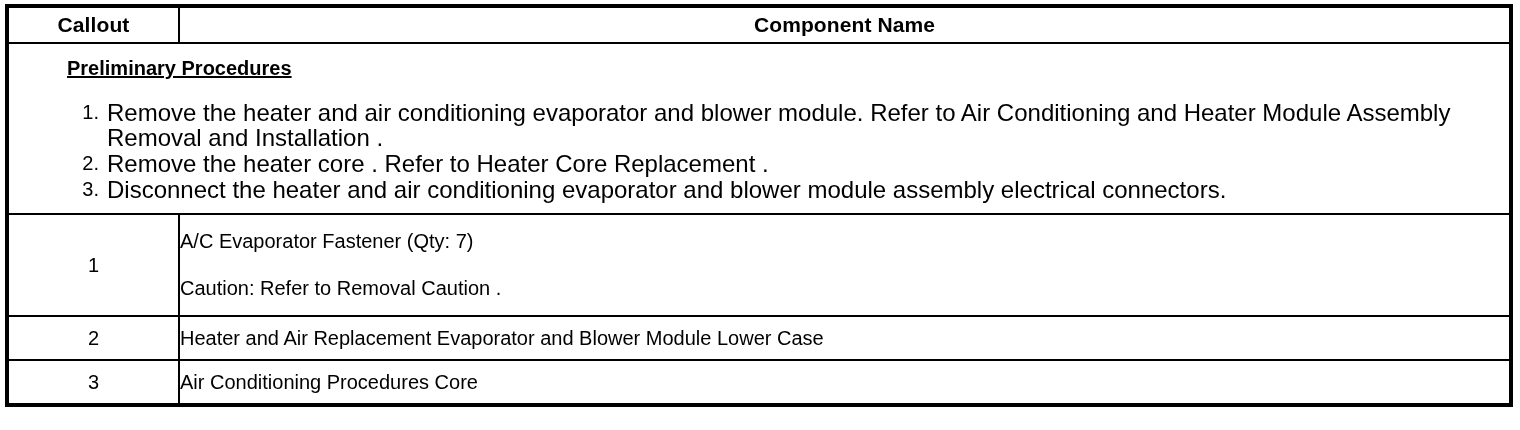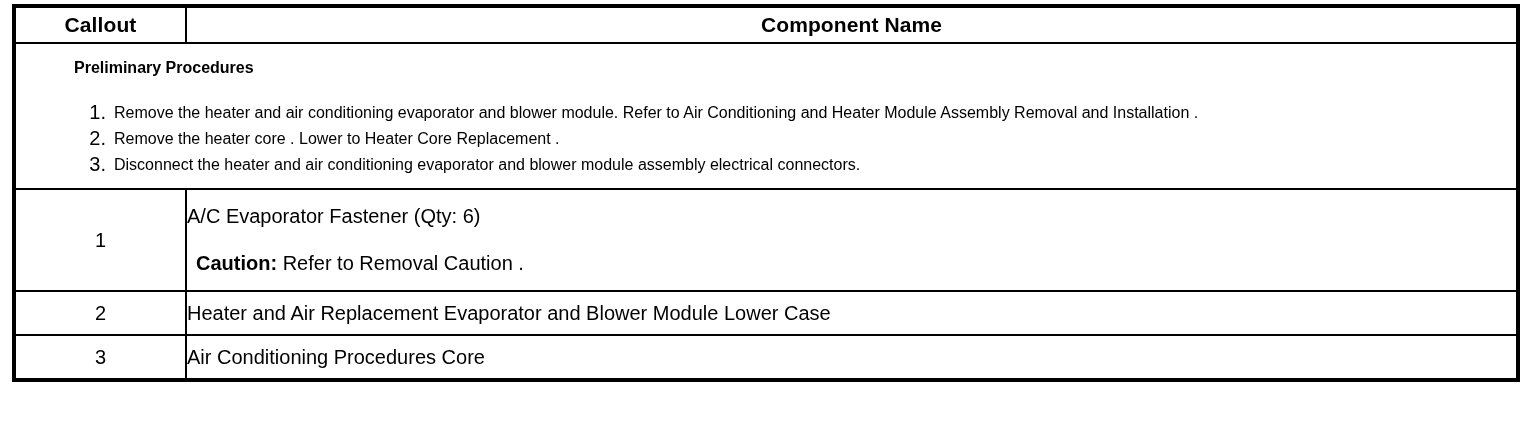--- a/index.html
+++ b/index.html
@@ -19,21 +19,21 @@
   .sheet {
     position: relative;
     width: 1520px;
     height: 430px;
     overflow: hidden;
   }
 
   
   table.callout-table {
     position: absolute;
-    left: 12px;
+    left: 5px;
     top: 4px;
     width: 1508px;
     border-collapse: collapse;
     table-layout: fixed;
     border: 4px solid #000000;
     background: #ffffff;
   }
 
   col.col-callout { width: 172px; }
   col.col-name    { width: 1332px; }
@@ -63,34 +63,35 @@
     border-left: none;
     border-right: none;
     padding: 0;
     vertical-align: top;
   }
   .prelim-inner {
     padding: 12px 10px 10px 24px;
   }
   .prelim-title {
     font-weight: bold;
-    font-size: 16px;
+    font-size: 20px;
     line-height: 24px;
     margin: 0 0 20px 34px;
+    text-decoration: underline;
   }
   ol.prelim-list {
     margin: 0;
     padding: 0 0 0 40px;
     list-style: none;
     counter-reset: prelim;
   }
   ol.prelim-list > li {
     counter-increment: prelim;
     position: relative;
-    font-size: 16px;
+    font-size: 24px;
     line-height: 25px;
     padding-left: 34px;
     margin: 0 0 1px 0;
   }
   ol.prelim-list > li::before {
     content: counter(prelim) ".";
     position: absolute;
     left: 0;
     top: 0;
     width: 26px;
@@ -109,21 +110,21 @@
   .name-cell {
     border-right: none;
     text-align: left;
     font-size: 20px;
     line-height: 25px;
     padding: 0 8px 0 7px;
     vertical-align: middle;
   }
   .name-cell .line { display: block; }
   .name-cell .line.spaced { margin-top: 22px; }
-  .name-cell b { font-weight: bold; padding-left: 9px; }
+  .name-cell b { font-weight: normal; }
 
   tr.row-tall .num-cell,
   tr.row-tall .name-cell { height: 100px; }
   tr.row-short .num-cell,
   tr.row-short .name-cell { height: 42px; }
 </style>
 </head>
 <body>
 
 <div class="sheet">
@@ -142,31 +143,31 @@
     </thead>
 
     <tbody>
 
       <tr>
         <td class="prelim-cell" colspan="2">
           <div class="prelim-inner">
             <div class="prelim-title">Preliminary Procedures</div>
             <ol class="prelim-list">
               <li>Remove the heater and air conditioning evaporator and blower module. Refer to Air Conditioning and Heater Module Assembly Removal and Installation .</li>
-              <li>Remove the heater core . Lower to Heater Core Replacement .</li>
+              <li>Remove the heater core . Refer to Heater Core Replacement .</li>
               <li>Disconnect the heater and air conditioning evaporator and blower module assembly electrical connectors.</li>
             </ol>
           </div>
         </td>
       </tr>
 
       <tr class="row-tall">
         <td class="num-cell">1</td>
         <td class="name-cell">
-          <span class="line">A/C Evaporator Fastener (Qty: 6)</span>
+          <span class="line">A/C Evaporator Fastener (Qty: 7)</span>
           <span class="line spaced"><b>Caution:</b><span> Refer to Removal Caution .</span></span>
         </td>
       </tr>
 
       <tr class="row-short">
         <td class="num-cell">2</td>
         <td class="name-cell">Heater and Air Replacement Evaporator and Blower Module Lower Case</td>
       </tr>
 
       <tr class="row-short">

